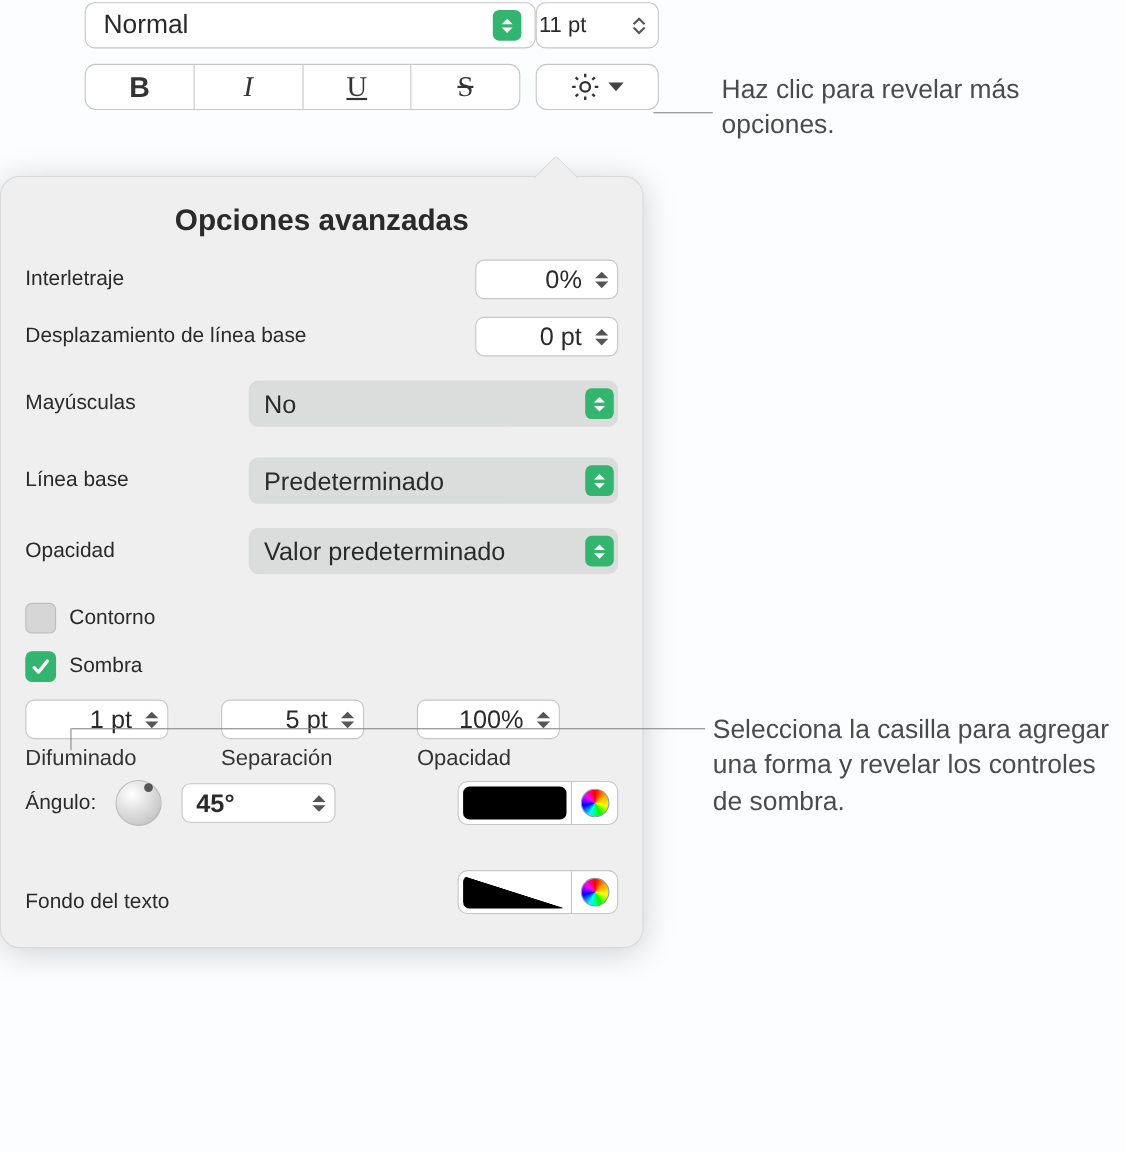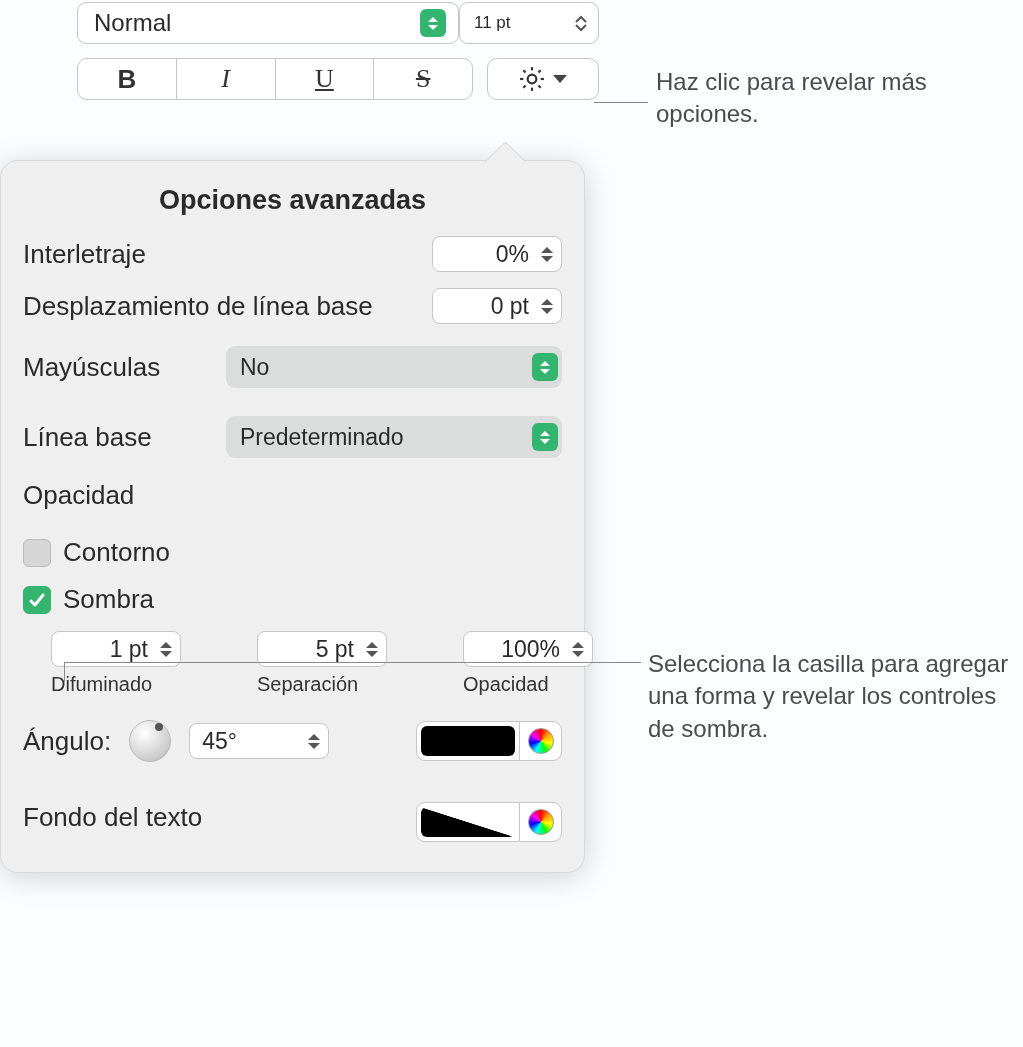--- a/index.html
+++ b/index.html
@@ -33,27 +33,27 @@
     height:42px;
     border:1px solid var(--border);
     border-radius:9px;
     background:var(--white);
     display:flex;align-items:center;
     padding:0 12px 0 16px;
     font-size:24px;
     justify-content:space-between;
   }
   .size-stepper{
-    width:140px;height:42px;
+    width:112px;height:42px;
     border:1px solid var(--border);
     border-radius:9px;
     background:var(--white);
     display:flex;align-items:center;
-    padding:0 6px 0 14px;
-    font-size:17px;
+    padding:0 6px 0 2px;
+    font-size:20px;
     justify-content:space-between;
   }
   .stepper-arrows{
     width:22px;height:34px;
     display:flex;flex-direction:column;
     justify-content:center;align-items:center;
     gap:1px;
   }
   .stepper-arrows svg{display:block;}
   .green-updown{
@@ -120,21 +120,21 @@
     transform:rotate(45deg);
     border-radius:4px 0 0 0;
   }
   .pop-title{
     text-align:center;font-size:27px;font-weight:700;margin:4px 0 20px 0;
   }
   .prow{
     display:flex;align-items:center;justify-content:space-between;
     margin:16px 0;
   }
-  .plabel{font-size:26px;}
+  .plabel{font-size:19px;}
   .num-stepper{
     width:130px;height:36px;
     background:var(--white);
     border:1px solid var(--border);
     border-radius:8px;
     display:flex;align-items:center;justify-content:flex-end;
     padding:0 4px 0 12px;
     gap:8px;font-size:23px;
   }
   .num-stepper.small{width:130px;}
@@ -156,23 +156,23 @@
   .checkbox{
     width:28px;height:28px;border-radius:6px;
     background:#d6d6d6;border:1px solid #bcbcbc;
   }
   .checkbox.checked{
     background:var(--accent);border-color:var(--accent);
     display:flex;align-items:center;justify-content:center;
   }
   .checkbox.checked svg{stroke:#fff;}
   .shadow-steppers{display:flex;gap:48px;margin-top:4px;}
-  .sh-col{display:flex;flex-direction:column;align-items:flex-start;gap:4px;margin-left:28px;}
+  .sh-col{display:flex;flex-direction:column;align-items:flex-start;gap:4px;}
   .sh-label{font-size:20px;color:#333;margin-top:2px;}
-  .angle-row{display:flex;align-items:center;gap:18px;margin-top:24px;}
+  .angle-row{display:flex;align-items:center;gap:18px;margin-top:8px;}
   .angle-knob{
     width:42px;height:42px;border-radius:50%;
     background:radial-gradient(circle at 35% 30%, #fff 0%, #ccc 70%, #aaa 100%);
     border:1px solid #bbb;position:relative;
   }
   .angle-knob::after{
     content:"";position:absolute;width:8px;height:8px;border-radius:50%;
     background:#555;top:2px;right:7px;
   }
   .color-well{
@@ -184,21 +184,21 @@
   .swatch.split{background:linear-gradient(to top right,#000 0 49%,#fff 50% 100%);}
   .wheel-btn{
     width:42px;display:flex;align-items:center;justify-content:center;
     border-left:1px solid var(--border);
   }
   .color-wheel{
     width:26px;height:26px;border-radius:50%;
     background:conic-gradient(red,orange,yellow,lime,cyan,blue,magenta,red);
     border:1px solid #999;
   }
-  .textbg-row{display:flex;align-items:flex-start;justify-content:space-between;margin-top:40px;}
+  .textbg-row{display:flex;align-items:flex-end;justify-content:space-between;margin-top:40px;}
 
   
   .callout{
     position:absolute;font-size:24px;color:var(--callout);line-height:1.35;
     width:360px;
   }
   .lead{
     position:absolute;border-top:1px solid #888;
   }
 </style>
@@ -294,20 +294,27 @@
       <span>Predeterminado</span>
       <span class="green-updown">
           <span class="tri up"></span>
           <span class="tri down"></span>
         </span>
     </div>
   </div>
 
   <div class="select-row">
     <span class="plabel">Opacidad</span>
+    <div class="select-green">
+      <span>Valor predeterminado</span>
+      <span class="green-updown">
+          <span class="tri up"></span>
+          <span class="tri down"></span>
+        </span>
+    </div>
   </div>
 
   <div class="check-row" style="margin-top:26px;">
     <span class="checkbox"></span>
     <span class="plabel">Contorno</span>
   </div>
 
   <div class="check-row">
     <span class="checkbox checked">
       <svg width="18" height="18" viewBox="0 0 18 18">
@@ -347,21 +354,21 @@
           </span>
       </div>
       <span class="sh-label">Opacidad</span>
     </div>
   </div>
 
   <div class="angle-row">
     <span class="plabel">Ángulo:</span>
     <span class="angle-knob"></span>
     <div class="num-stepper small" style="width:140px;">
-      <span style="flex:1;text-align:left;">45°</span>
+      <span style="flex:1;text-align:left;font-weight:bold;">45°</span>
       <span class="plain-arrows">
           <span class="up"></span>
           <span class="down"></span>
         </span>
     </div>
     <div class="color-well" style="margin-left:auto;">
       <div class="swatch black"></div>
       <div class="wheel-btn">
           <div class="color-wheel"></div>
         </div>

